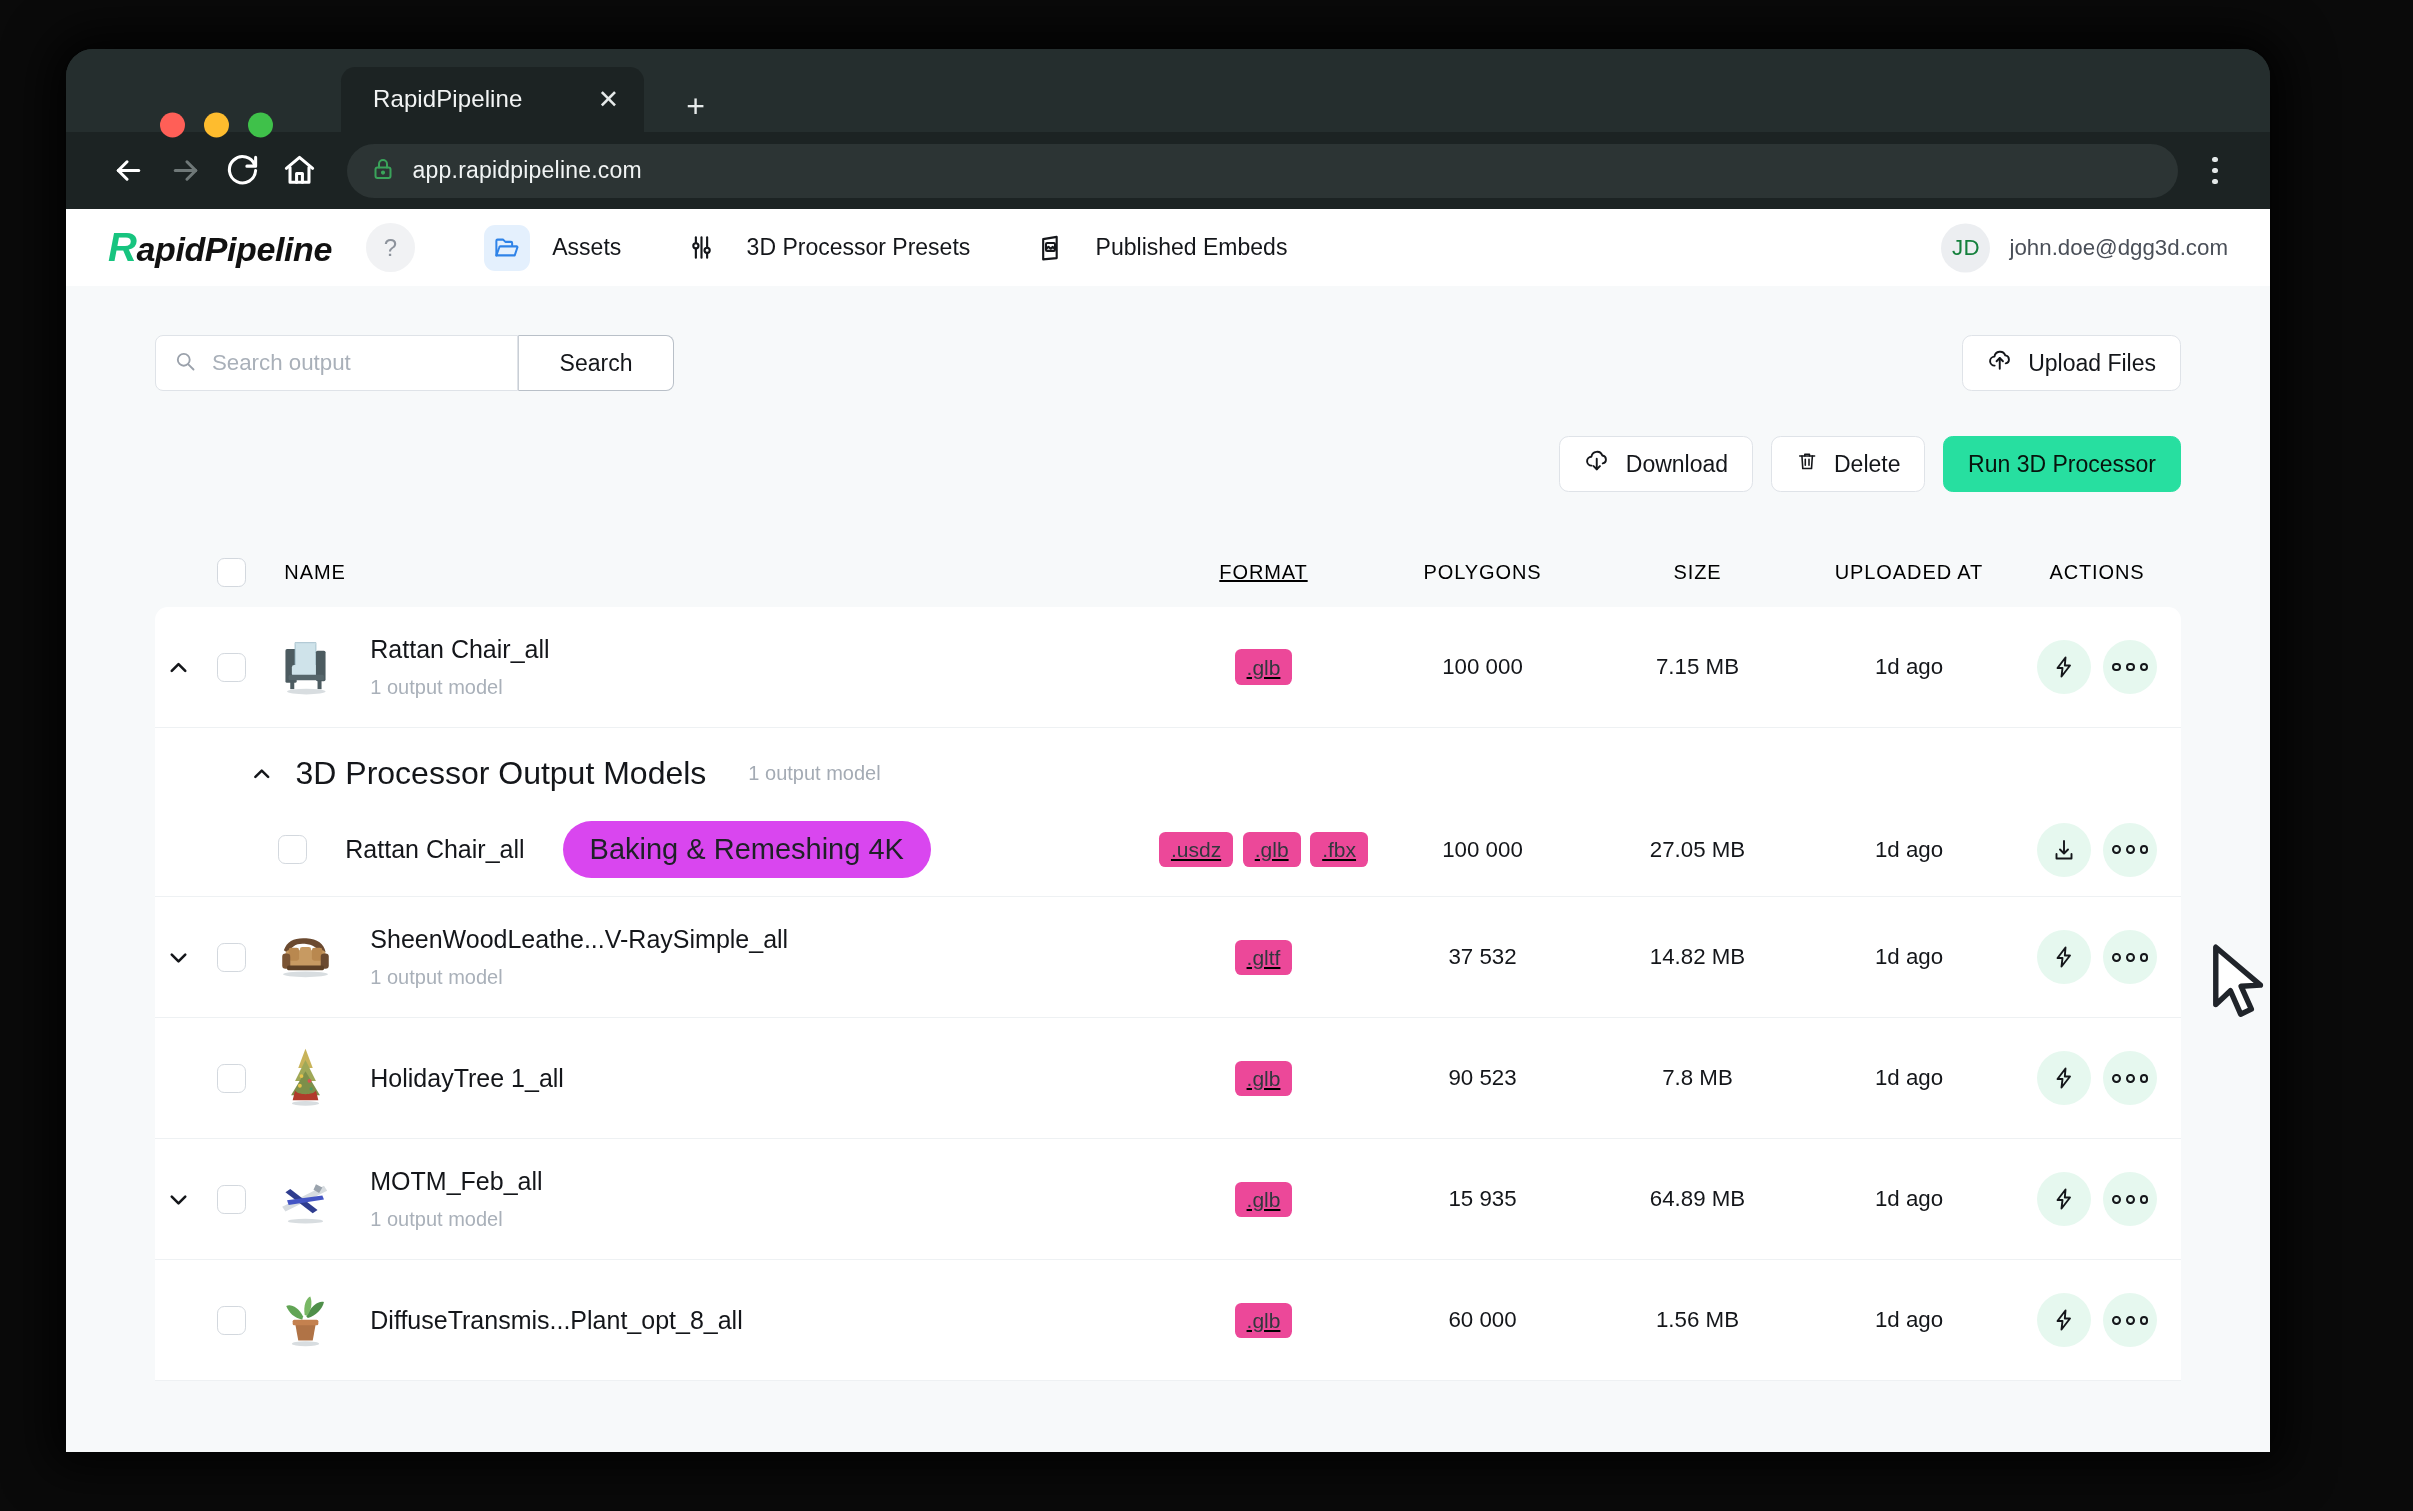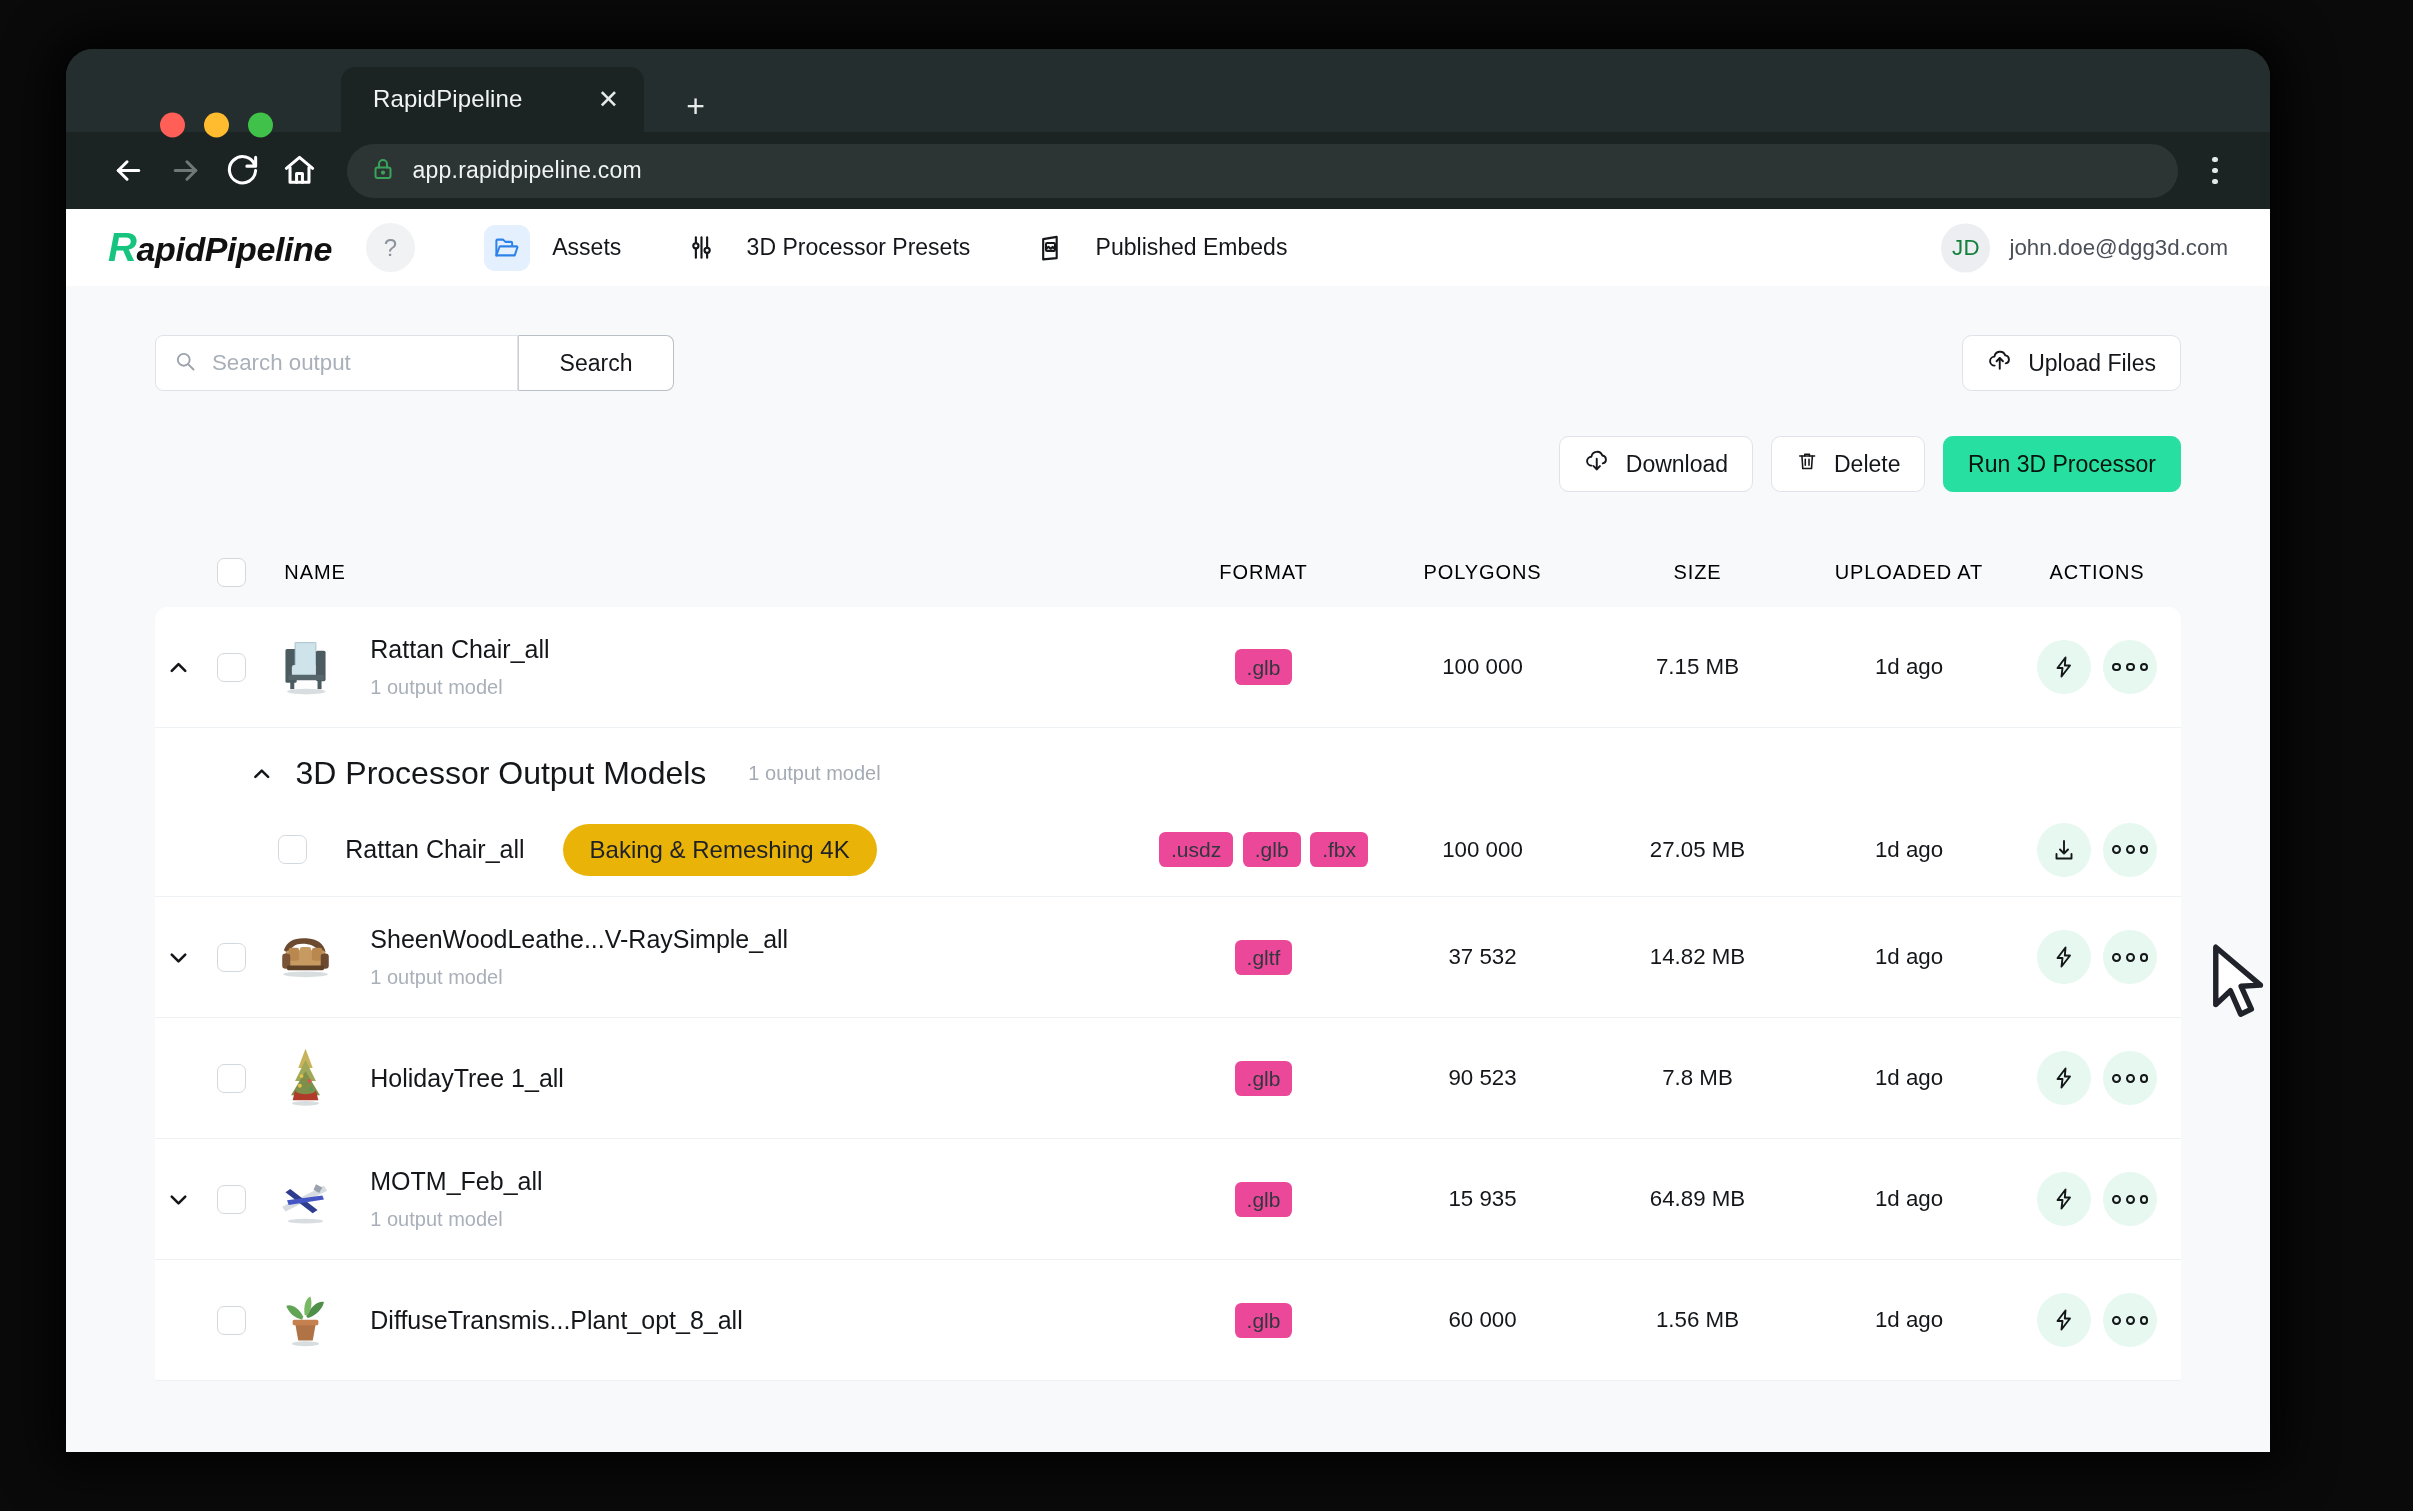--- a/index.html
+++ b/index.html
@@ -187,21 +187,21 @@
   .row.sub { min-height: 94px; background: #fff; }
   .groupbar { display: flex; align-items: center; gap: 21px; padding: 27px 0 11.2px 94px; }
   .grouptitle { font-size: 32px; color: #14161a; }
   .groupcount { font-size: 20px; color: #a4abb4; margin-left: 21px; }
 
   
   .c-caret  { width: 46px;  flex: 0 0 46px; display: flex; justify-content: center; }
   .c-check  { width: 61px;  flex: 0 0 61px; display: flex; justify-content: center; }
   .c-thumb  { width: 86px; flex: 0 0 86px; display: flex; justify-content: center; }
   .c-name   { flex: 1 1 auto; min-width: 0; padding-left: 22.3px; }
-  .c-format { width: 223px; flex: 0 0 223px; display: flex; justify-content: center; gap: 9.6px; }
+  .c-format { width: 223px; flex: 0 0 223px; display: flex; justify-content: center; gap: 9.6px; text-decoration: underline; }
   .c-poly   { width: 215px; flex: 0 0 215px; text-align: center; }
   .c-size   { width: 215px; flex: 0 0 215px; text-align: center; }
   .c-upl    { width: 208px; flex: 0 0 208px; text-align: center; }
   .c-act    { width: 168px; flex: 0 0 168px; display: flex; justify-content: center; gap: 12.8px; }
 
   .thead .c-name { padding-left: 22.3px; }
 
   .checkbox {
     width: 29px; height: 29px;
     border: 0.8px solid #d3d8de; border-radius: 7.2px;
@@ -220,23 +220,23 @@
   .name-sub  { font-size: 20px; color: #a9b0b9; margin-top: 12.8px; }
 
   .fmt {
     background: #ec4899; color: #32373e;
     border-radius: 6.4px; padding: 7.2px 12px;
     font-size: 21px; line-height: 1;
   }
   .cellval { font-size: 22.3px; color: #14161a; }
 
   .pill {
-    background: #eab308; color: #1e2126;
+    background: #d946ef; color: #1e2126;
     border-radius: 797px; padding: 12px 27px;
-    font-size: 24px; display: inline-block; white-space: nowrap;
+    font-size: 29px; display: inline-block; white-space: nowrap;
   }
 
   .iconbtn {
     width: 54px; height: 54px; border-radius: 50%;
     background: #e6f8ef;
     display: flex; align-items: center; justify-content: center;
     cursor: pointer;
   }
   .dots { display: flex; gap: 4.8px; align-items: center; }
   .dots i { width: 8.8px; height: 8.8px; border-radius: 50%; border: 2px solid #14161a; display: block; }

